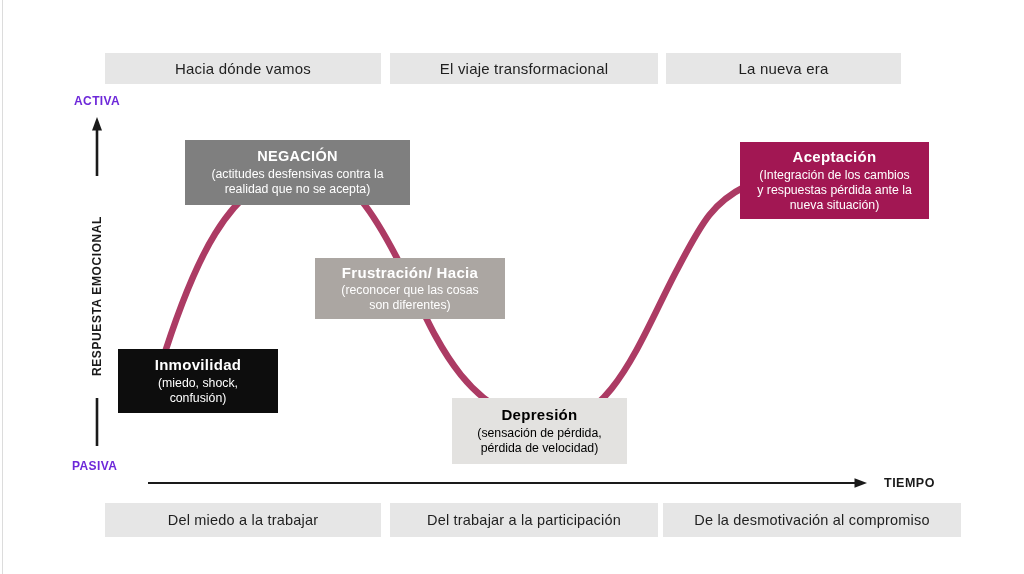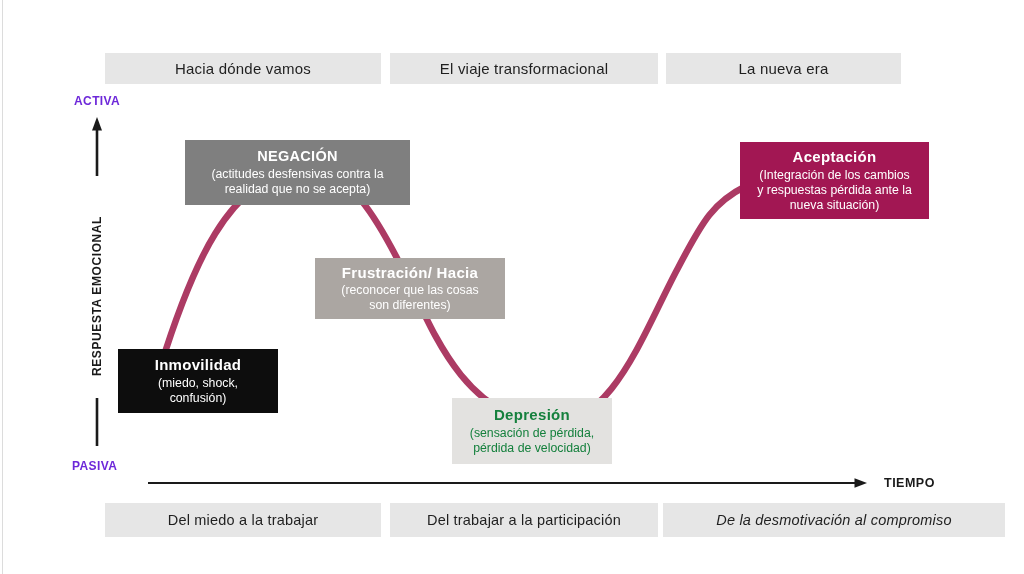--- a/index.html
+++ b/index.html
@@ -83,37 +83,37 @@
     <div class="stage-desc">(miedo, shock,
 confusión)</div>
   </div>
 
   <div class="stage-box" style="left: 315px; top: 258px; width: 190px; height: 61px; background: rgb(171, 166, 162); color: rgb(255, 255, 255);">
     <div class="stage-title" style="font-size:15px;">Frustración/ Hacia</div>
     <div class="stage-desc">(reconocer que las cosas
 son diferentes)</div>
   </div>
 
-  <div class="stage-box" style="left: 452px; top: 398px; width: 160px; height: 66px; background: rgb(227, 226, 224); color: #15803d;">
+  <div class="stage-box" style="left: 452px; top: 398px; width: 175px; height: 66px; background: rgb(227, 226, 224); color: #000000;">
     <div class="stage-title" style="font-size:15px;">Depresión</div>
     <div class="stage-desc">(sensación de pérdida,
 pérdida de velocidad)</div>
   </div>
 
 
   <div class="stage-box" style="left: 740px; top: 122px; width: 189px; height: 77px; background: rgb(162, 23, 83); color: rgb(255, 255, 255); margin-top: 20px;">
     <div class="stage-title" style="font-size:15px;">Aceptación</div>
     <div class="stage-desc">(Integración de los cambios
 y respuestas pérdida ante la
 nueva situación)</div>
   </div>
 
   <div class="phase-box ftr" style="left: 105px; width: 276px; background: rgb(230, 230, 230);">
     <span>Del miedo a la trabajar</span>
   </div>
   <div class="phase-box ftr" style="left: 390px; width: 268px; background: rgb(230, 230, 230);">
     <span>Del trabajar a la participación</span>
   </div>
-  <div class="phase-box ftr" style="left: 663px; width: 342px; background: rgb(230, 230, 230); font-style: italic;">
+  <div class="phase-box ftr" style="left: 663px; width: 298px; background: rgb(230, 230, 230);">
     <span>De la desmotivación al compromiso</span>
   </div>
 
 </div>
 
 </body></html>

